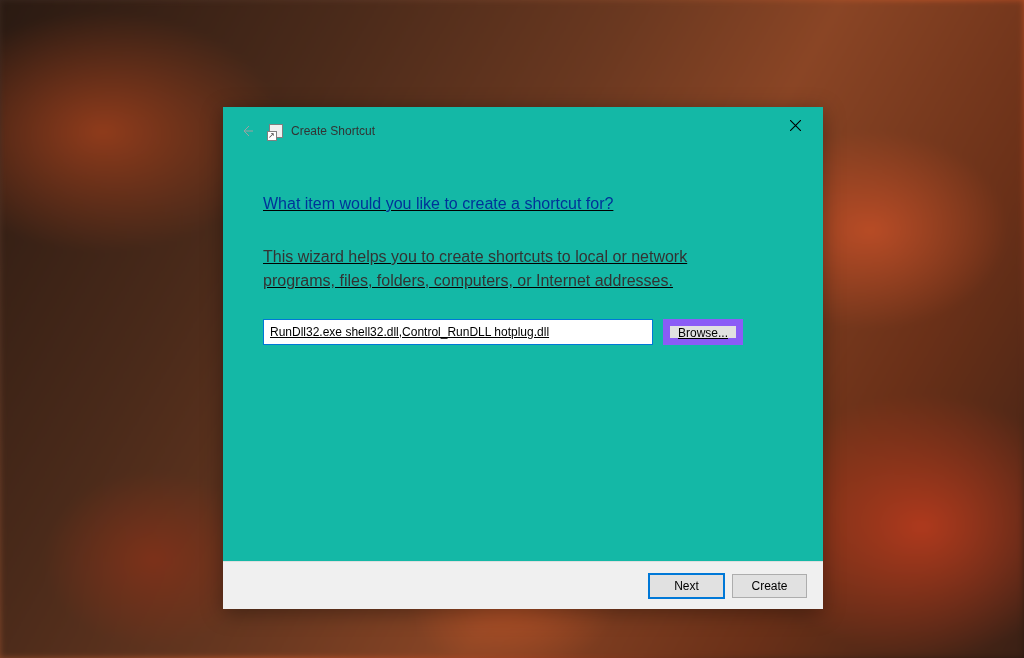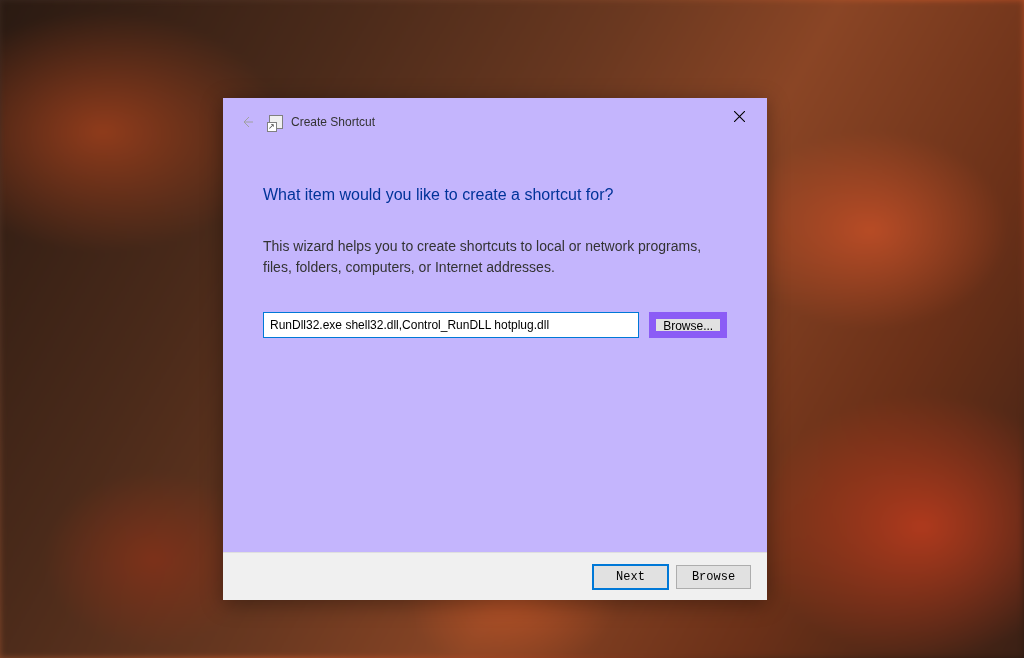--- a/index.html
+++ b/index.html
@@ -24,24 +24,24 @@
         radial-gradient(ellipse 250px 180px at 85% 35%, rgba(200,80,40,0.8) 0%, transparent 55%),
         radial-gradient(ellipse 280px 220px at 90% 80%, rgba(190,60,30,0.85) 0%, transparent 60%),
         radial-gradient(ellipse 200px 160px at 15% 85%, rgba(140,50,25,0.7) 0%, transparent 55%),
         radial-gradient(ellipse 180px 140px at 50% 90%, rgba(210,90,40,0.6) 0%, transparent 60%),
         linear-gradient(120deg, #2a1a12 0%, #4a2a1a 25%, #6a3820 45%, #8a4525 60%, #6a3018 80%, #3a2015 100%);
       filter: blur(3px);
     }
     .dialog {
       position: absolute;
       left: 223px;
-      top: 98px;
-      width: 544px;
+      top: 107px;
+      width: 600px;
       height: 502px;
-      background: #c4b5fd;
+      background: #14b8a6;
       box-shadow: 0 4px 20px rgba(0,0,0,0.35);
       display: flex;
       flex-direction: column;
     }
     .dialog-header {
       position: relative;
       height: 48px;
       display: flex;
       align-items: center;
       padding-left: 12px;
@@ -103,46 +103,46 @@
       height: 28px;
       display: flex;
       align-items: center;
       justify-content: center;
       cursor: pointer;
     }
     .close-btn svg { width: 11px; height: 11px; }
     .content {
       flex: 1;
       padding: 8px 40px 16px 40px;
+      text-decoration: underline;
     }
     .heading {
       color: #003399;
       font-size: 16px;
       font-weight: 400;
       margin-bottom: 32px;
       margin-top: 32px;
     }
     .desc {
-      font-size: 14px;
+      font-size: 16px;
       color: #333;
       line-height: 1.5;
-      margin-bottom: 34px;
+      margin-bottom: 26px;
       max-width: 490px;
     }
     .field-label {
       font-size: 12px;
       color: #333;
       margin-bottom: 5px;
     }
     .input-row {
       display: flex;
       align-items: center;
       gap: 10px;
       margin-bottom: 38px;
-      justify-content: space-between;
     }
     .location-input {
       width: 390px;
       height: 26px;
       border: 1px solid #0078d7;
       padding: 2px 6px;
       font-size: 12px;
       font-family: inherit;
       outline: none;
     }
@@ -166,21 +166,21 @@
       display: flex;
       align-items: center;
       justify-content: flex-end;
       gap: 8px;
       padding-right: 16px;
     }
     .footer button {
       width: 75px;
       height: 24px;
       font-size: 12px;
-      font-family: Liberation Mono, monospace;
+      font-family: Liberation Sans, sans-serif;
       background: #e1e1e1;
       border: 1px solid #adadad;
       cursor: pointer;
     }
     .footer button.primary {
       border: 1px solid #0078d7;
       outline: 1px solid #0078d7;
     }
   </style>
 </head>
@@ -212,16 +212,16 @@
     <h1 class="heading">What item would you like to create a shortcut for?</h1>
     <p class="desc">This wizard helps you to create shortcuts to local or network programs, files, folders, computers, or Internet addresses.</p>
     <div class="input-row">
       <input class="location-input" type="text" value="RunDll32.exe shell32.dll,Control_RunDLL hotplug.dll" style="">
       <button class="browse-btn">Browse...</button>
     </div>
   </div>
 
   <div class="footer">
     <button class="primary">Next</button>
-    <button>Browse</button>
+    <button>Create</button>
   </div>
 
 </div>
 
 </body></html>

